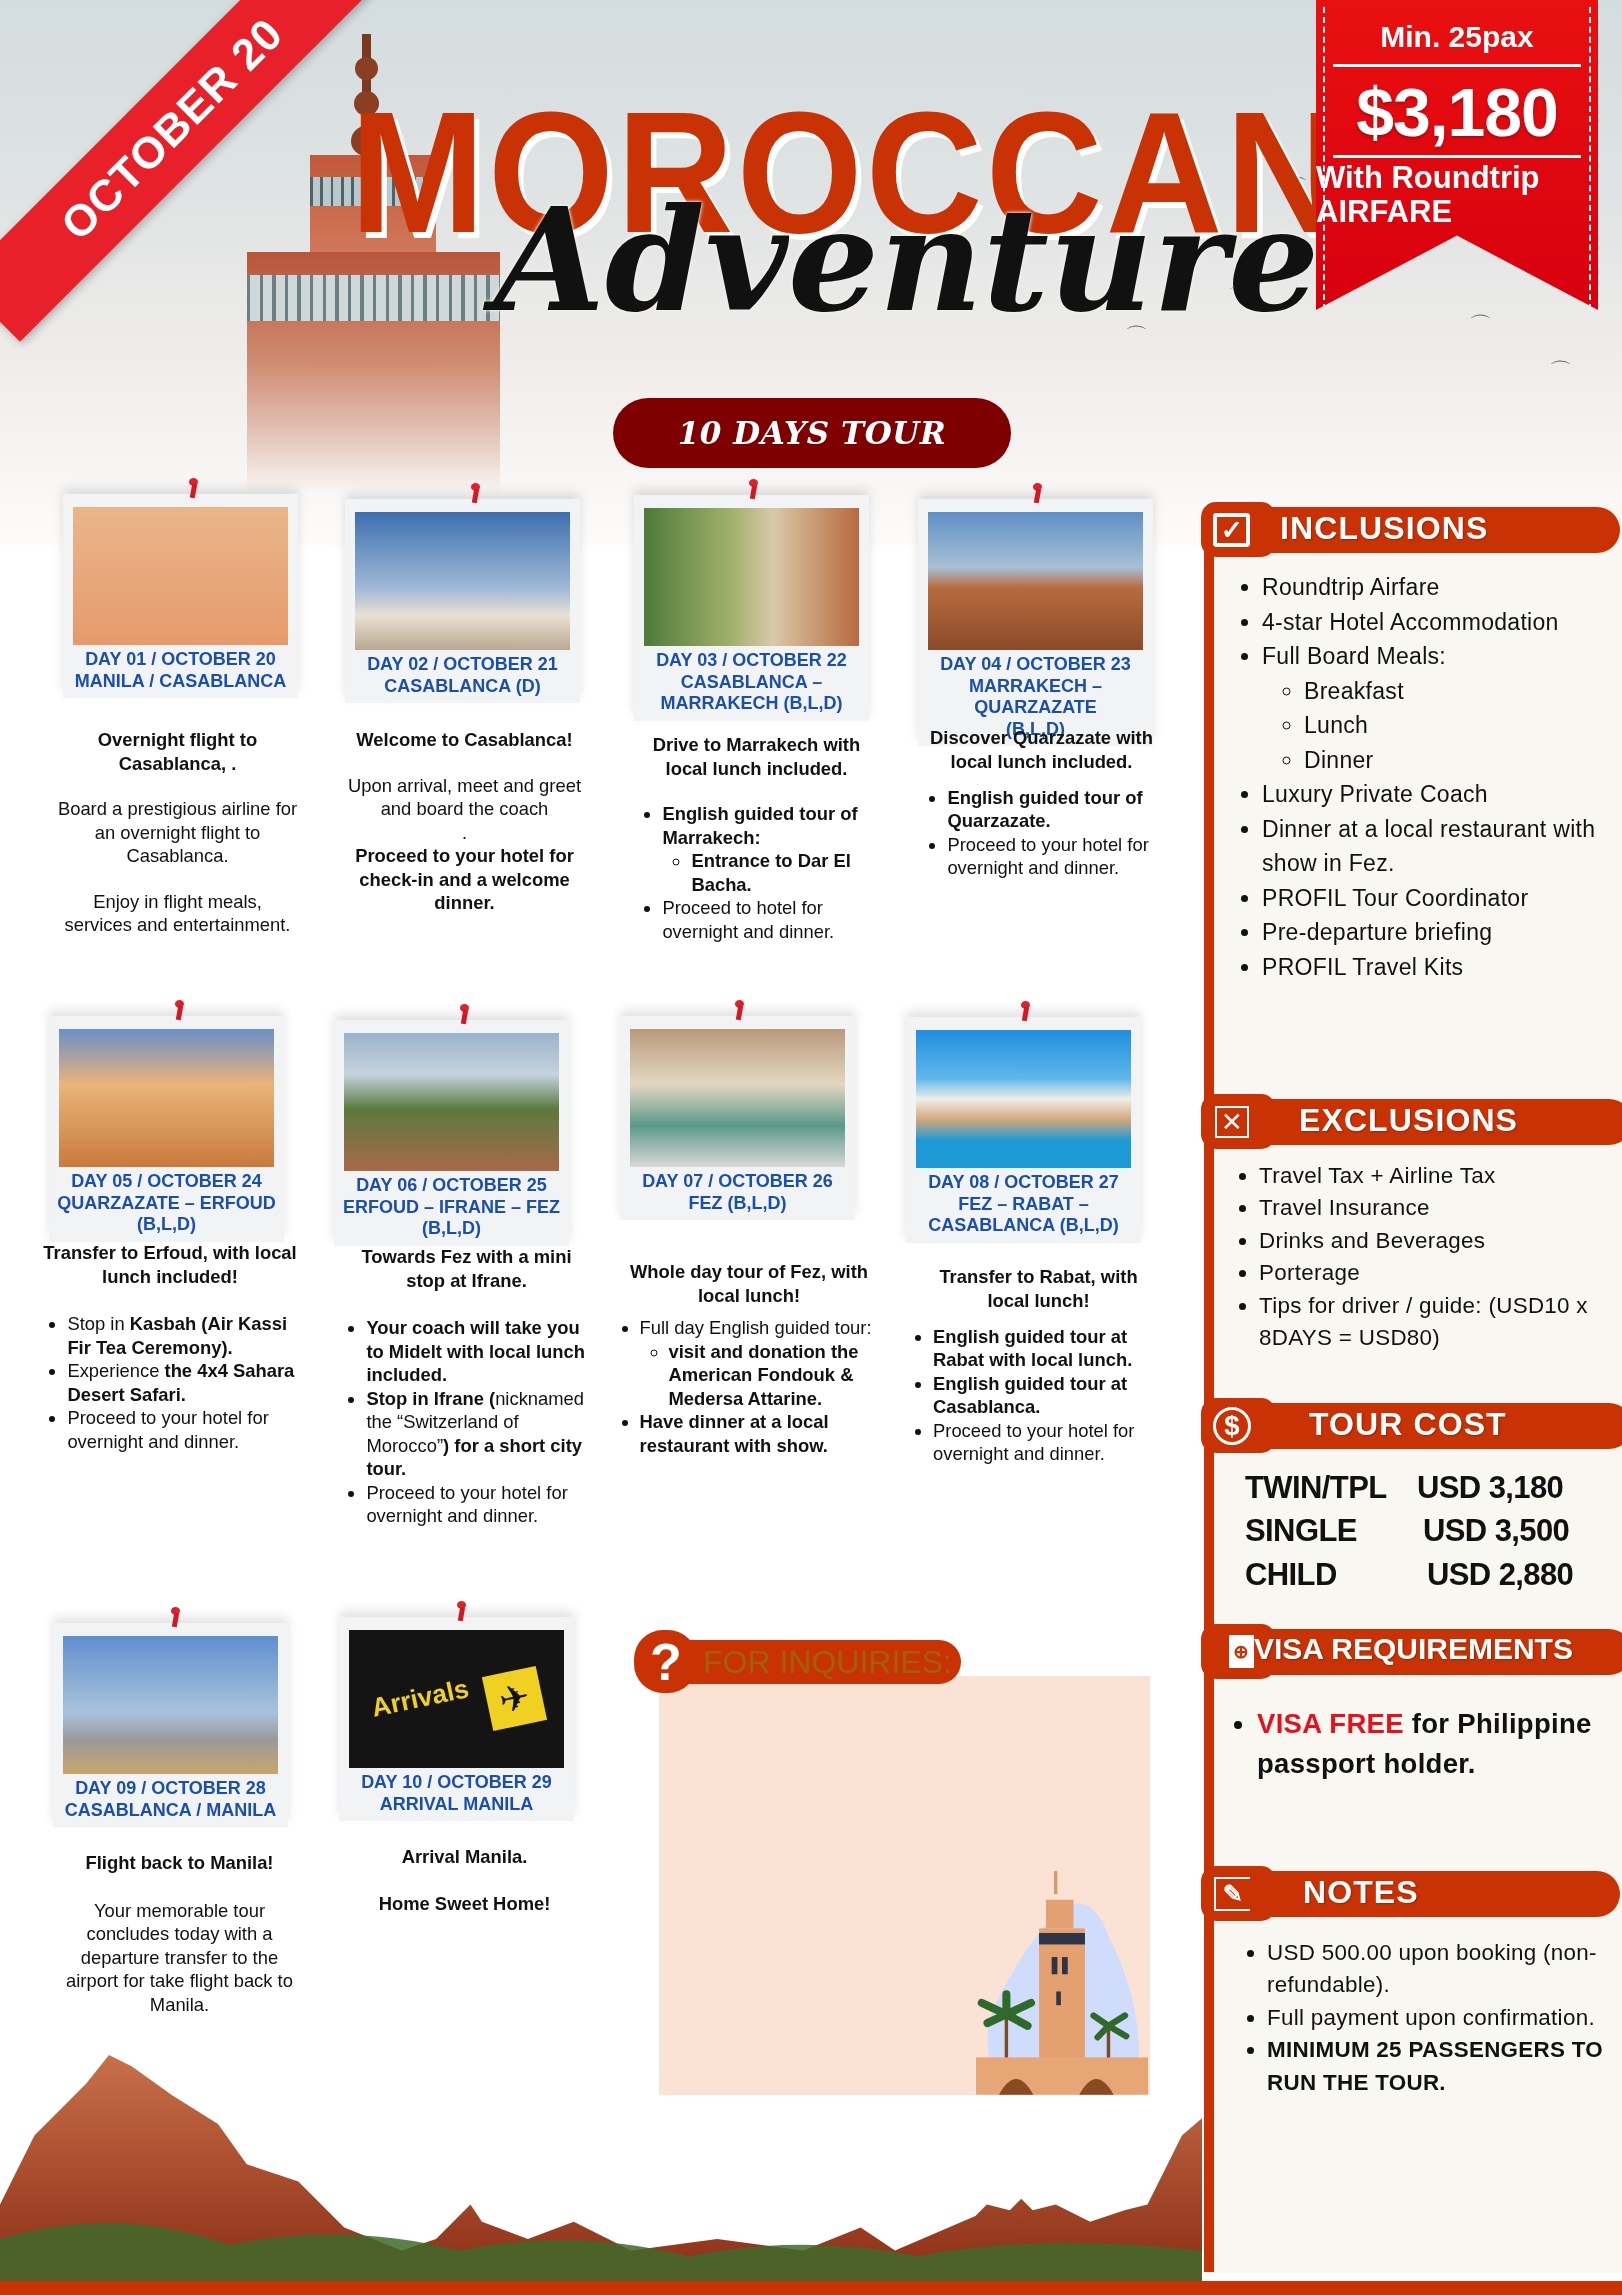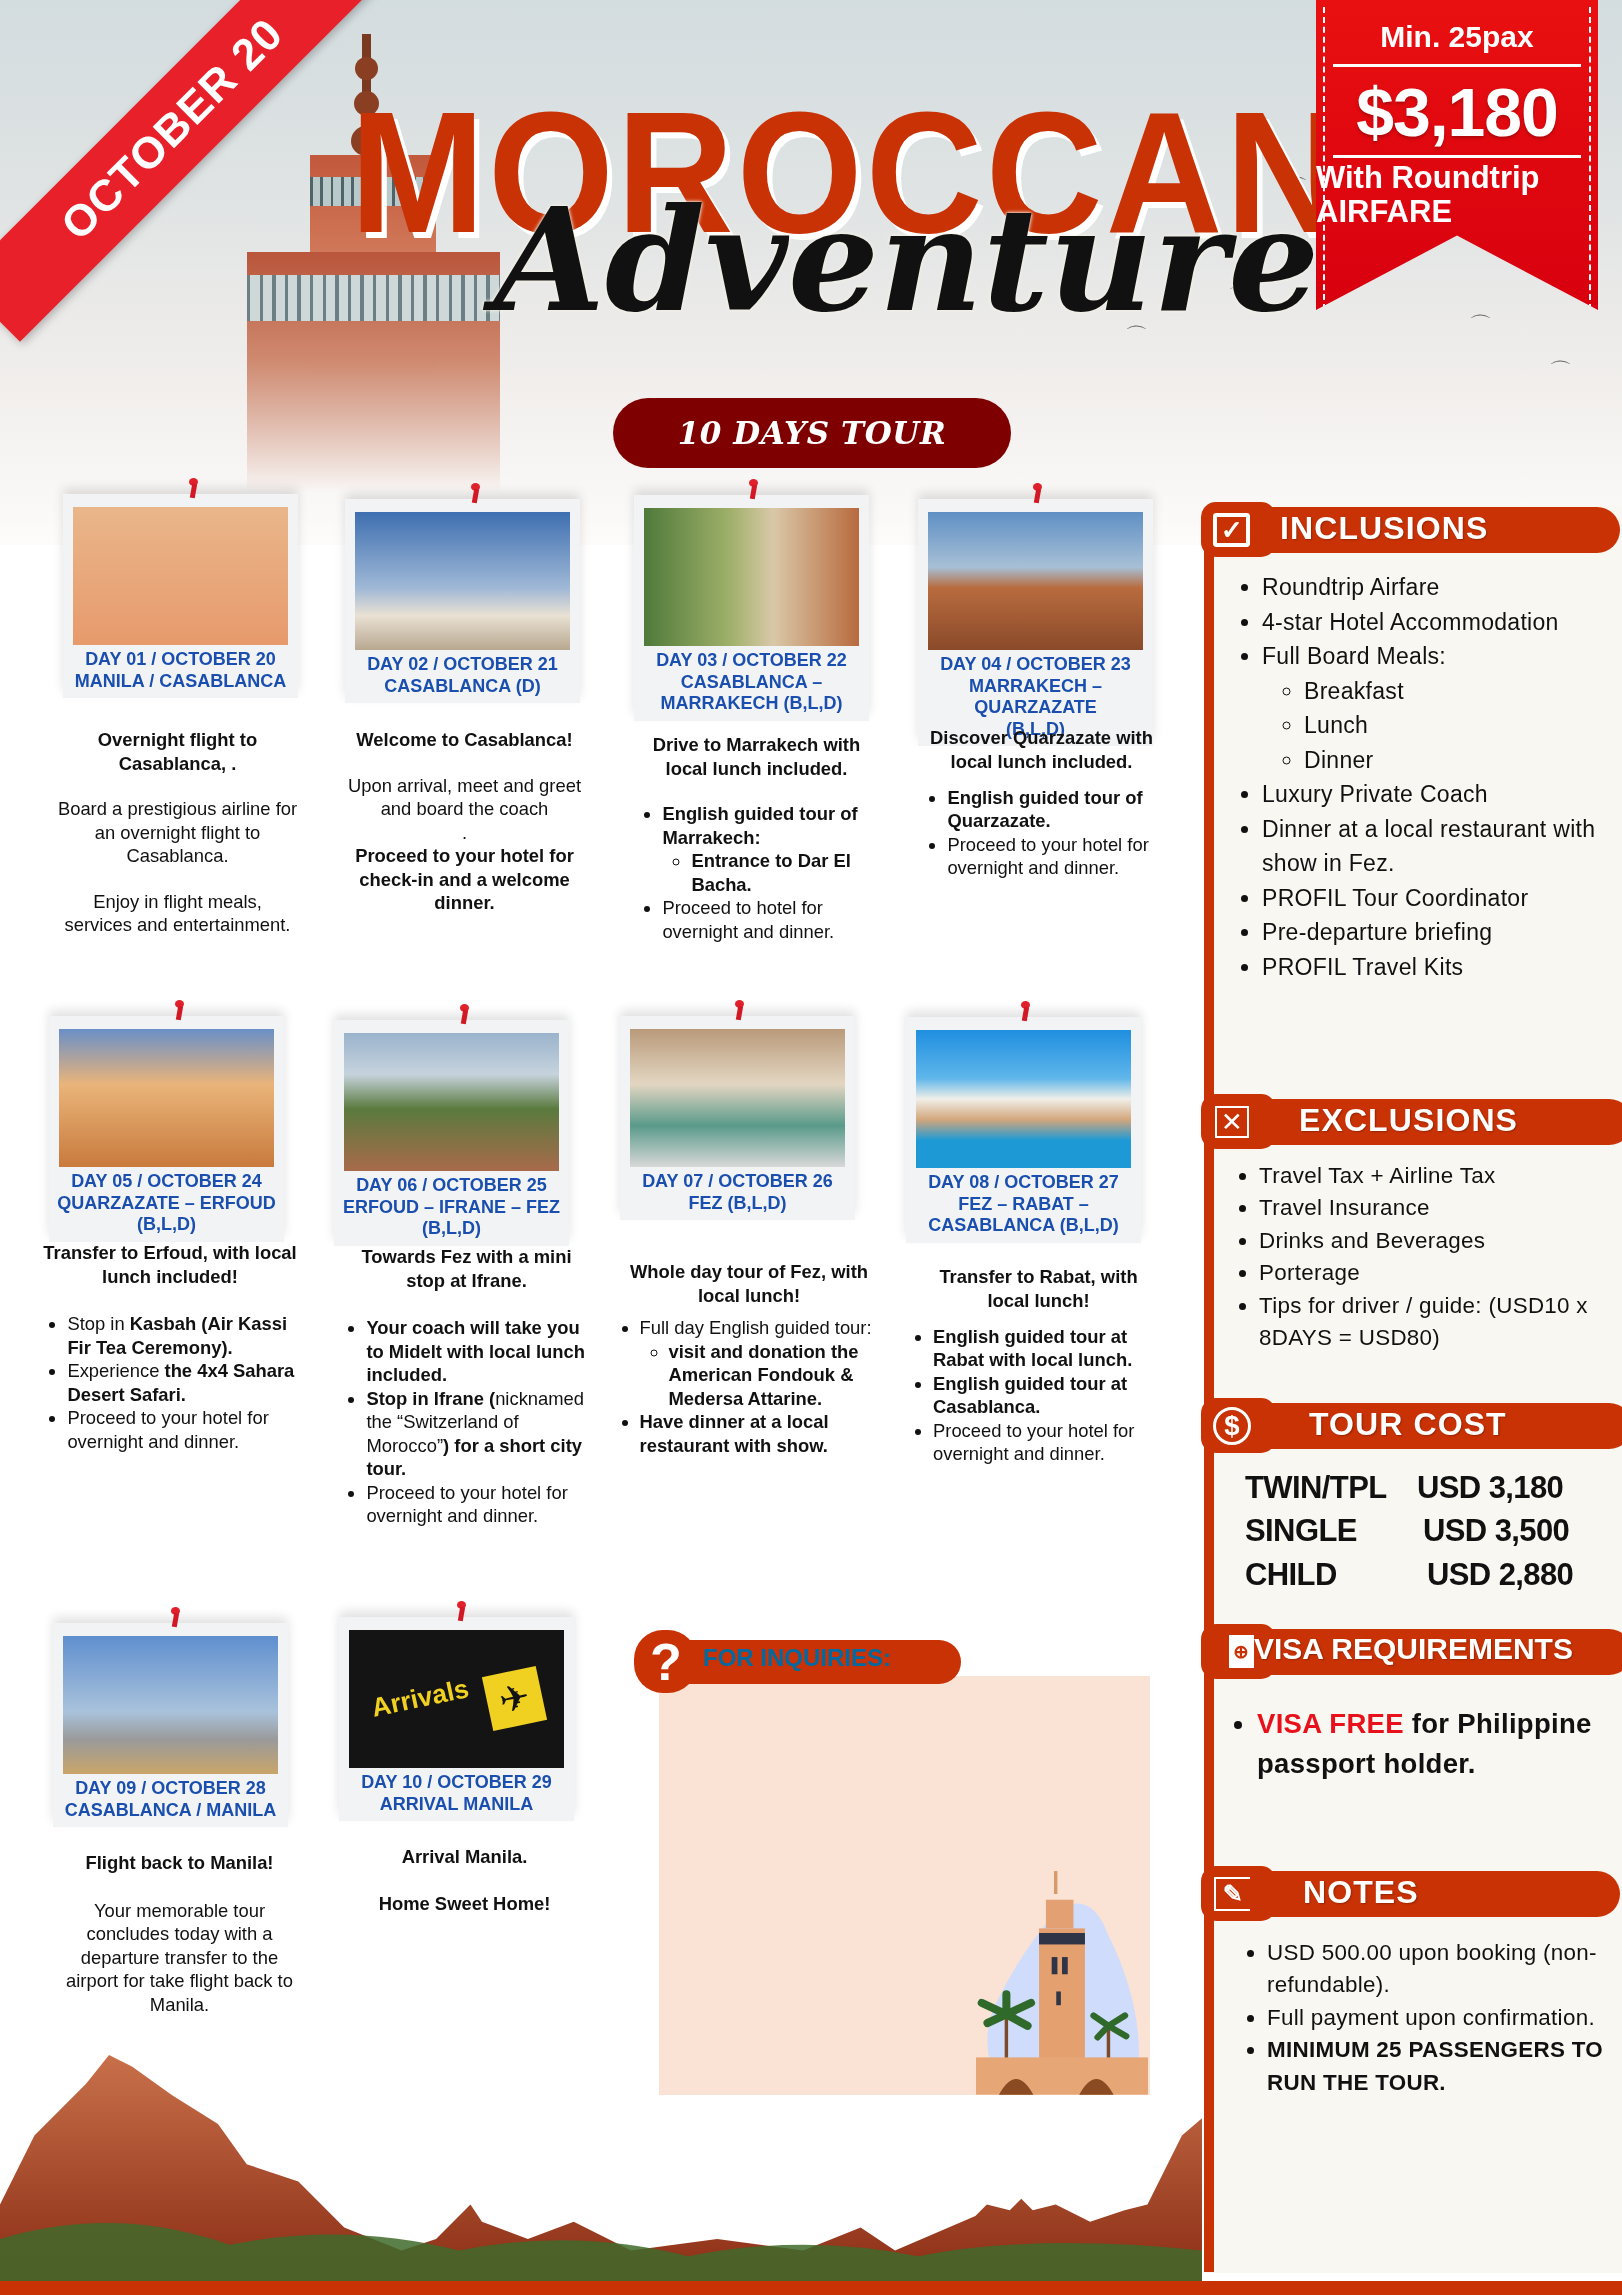--- a/index.html
+++ b/index.html
@@ -49,21 +49,21 @@
 .sb-list ul{padding-left:40px}
 .sb-list ul ul{padding-left:42px;list-style:circle}
 .cost{position:absolute;left:1245px;top:1466px;font-weight:700;font-size:31px;line-height:1.4;letter-spacing:-0.6px}
 .cost div{display:flex}
 .cost .k{width:172px}
 .inq-box{position:absolute;left:659px;top:1676px;width:491px;height:419px;background:#fae2d4}
 .inq-head{position:absolute;left:634px;top:1630px;height:55px}
 .inq-head .tab{position:absolute;left:0;top:0;width:63px;height:63px;border-radius:29px;background:#c93205}
 .inq-head .bar{position:absolute;left:40px;top:10.3px;width:287px;height:44px;border-radius:0 22px 22px 0;background:#c93205}
 .inq-head .q{position:absolute;left:16px;top:2.3px;color:#fff;font-weight:900;font-size:52px}
-.inq-head .lbl{position:absolute;left:69px;top:13.8px;color:#0369a1;font-weight:700;font-size:24px;white-space:nowrap}
+.inq-head .lbl{position:absolute;left:69px;top:13.8px;color:#a16207;font-weight:400;font-size:32px;white-space:nowrap}
 .illus{position:absolute;left:976px;top:1865px;width:172px;height:230px}
 .kasbah{position:absolute;left:0;top:2032px;width:1202px;height:253px}
 .footer-bar{position:absolute;left:0;top:2281px;width:1623px;height:14.3px;background:#c93205}
 </style>
 </head>
 <body>
 
 <div class="hero">
   <div class="minaret">
     <div class="m-spire"></div>

